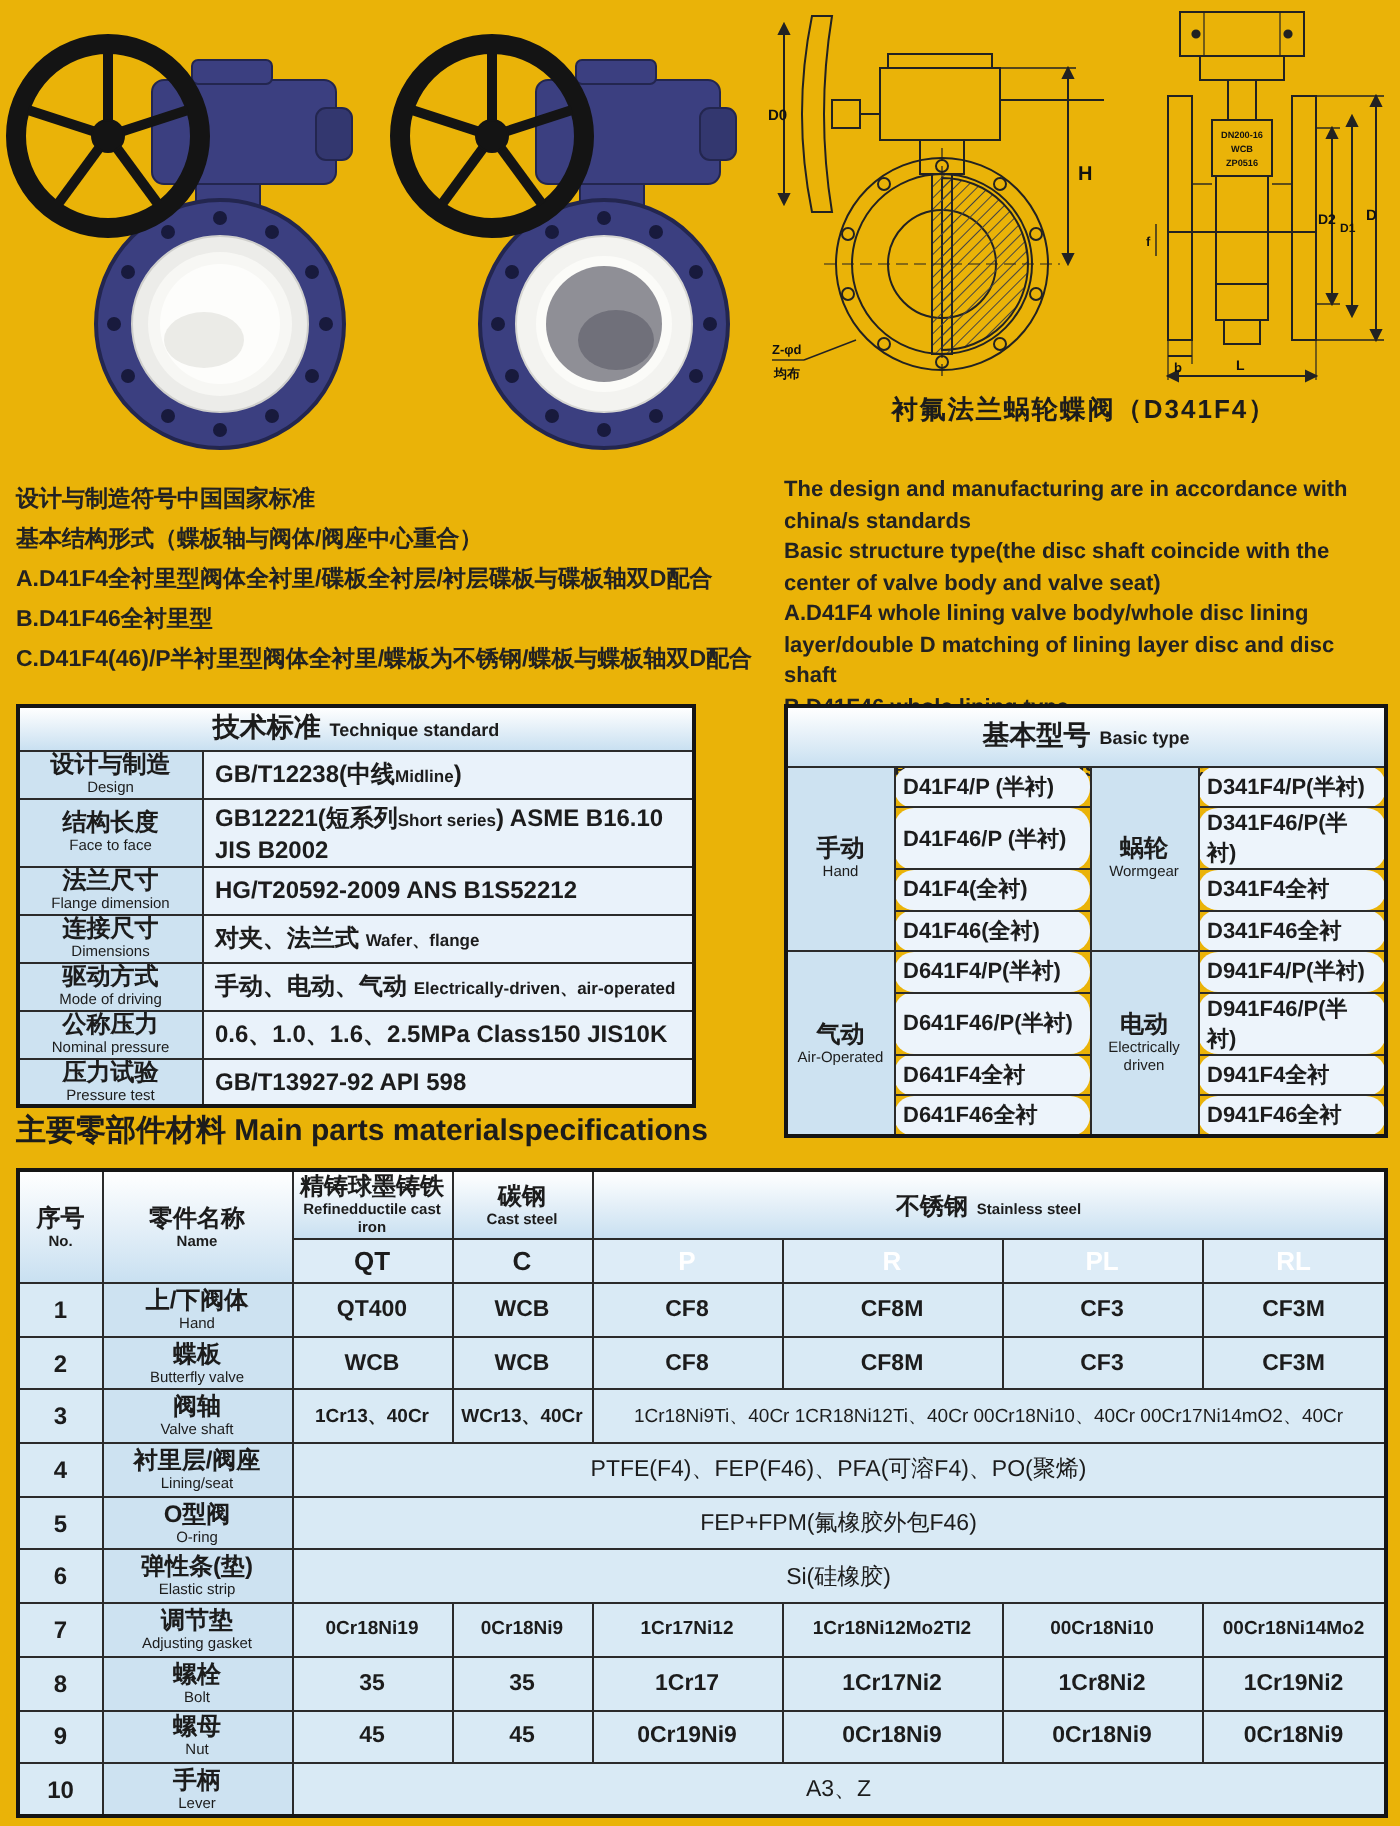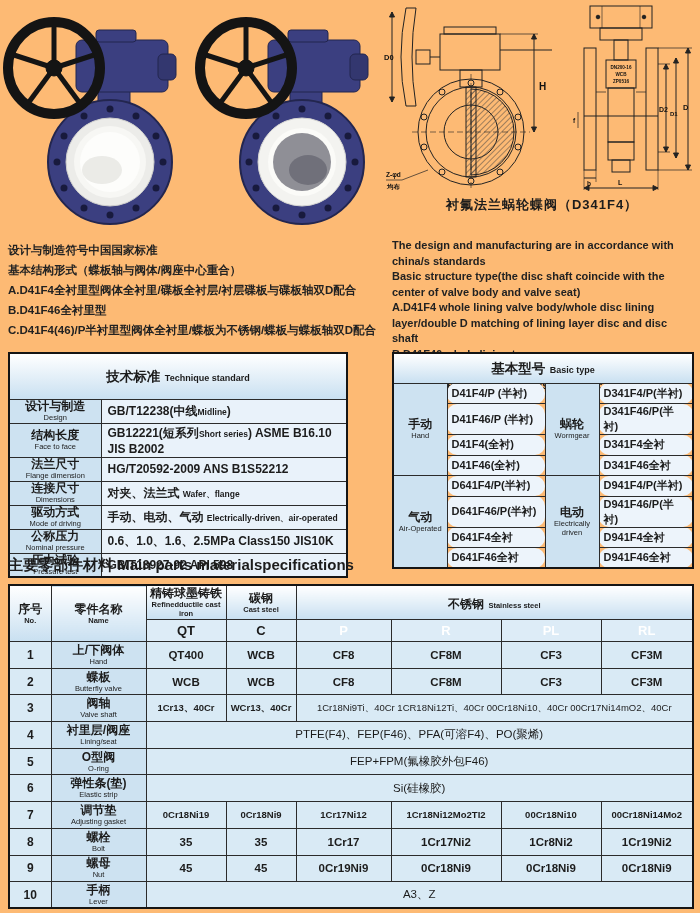--- a/index.html
+++ b/index.html
@@ -1,16 +1,16 @@
 <!DOCTYPE html>
 <html><head>
 <meta charset="utf-8">
 <style>
   html,body{margin:0;padding:0;background:#fff;}
-  .page{position:relative;width:700px;height:913px;background:#fdba74;overflow:hidden;
+  .page{position:relative;width:700px;height:913px;background:#eab308;overflow:hidden;
         font-family:"Liberation Sans","DejaVu Sans",sans-serif;color:#1c1c1c;}
 
   
   .photos{position:absolute;left:2px;top:2px;width:382px;height:228px;}
   .drawing-front{position:absolute;left:384px;top:0px;}
   .drawing-side{position:absolute;left:558px;top:0px;}
   .drawing-caption{position:absolute;left:392px;top:196px;width:300px;text-align:center;
         font-size:13px;font-weight:bold;letter-spacing:1px;}
 
   
@@ -24,21 +24,21 @@
   .tech,.basic,.materials{position:absolute;border:2px solid #151515;}
   .tech td,.tech th,.basic td,.basic th,.materials td,.materials th{
         border:1px solid #2b2b2b;overflow:hidden;}
   .tblhead{background:linear-gradient(180deg,#ffffff 0%,#c9e0f1 100%);
         text-align:center;font-weight:bold;}
   .head-cn{font-size:13.5px;}
   .head-en{font-size:9px;font-weight:bold;}
 
   
   .tech{left:8px;top:352px;width:338px;}
-  .tech thead tr{height:46px;}
+  .tech thead tr{height:22px;}
   .tech tbody tr{height:24px;padding-left:16px;}
   .lblcell{background:#cde2f1;text-align:center;vertical-align:middle;padding:0 2px;}
   .lbl-cn{font-size:12px;font-weight:bold;line-height:13px;}
   .lbl-en{font-size:7.5px;line-height:9px;}
   .valcell{background:#e9f2fa;font-size:12px;font-weight:bold;padding:1px 6px;text-align:left;}
   .sm{font-size:8.5px;}
 
   
   .basic{left:392px;top:352px;width:300px;}
   .basic thead tr{height:30px;}

